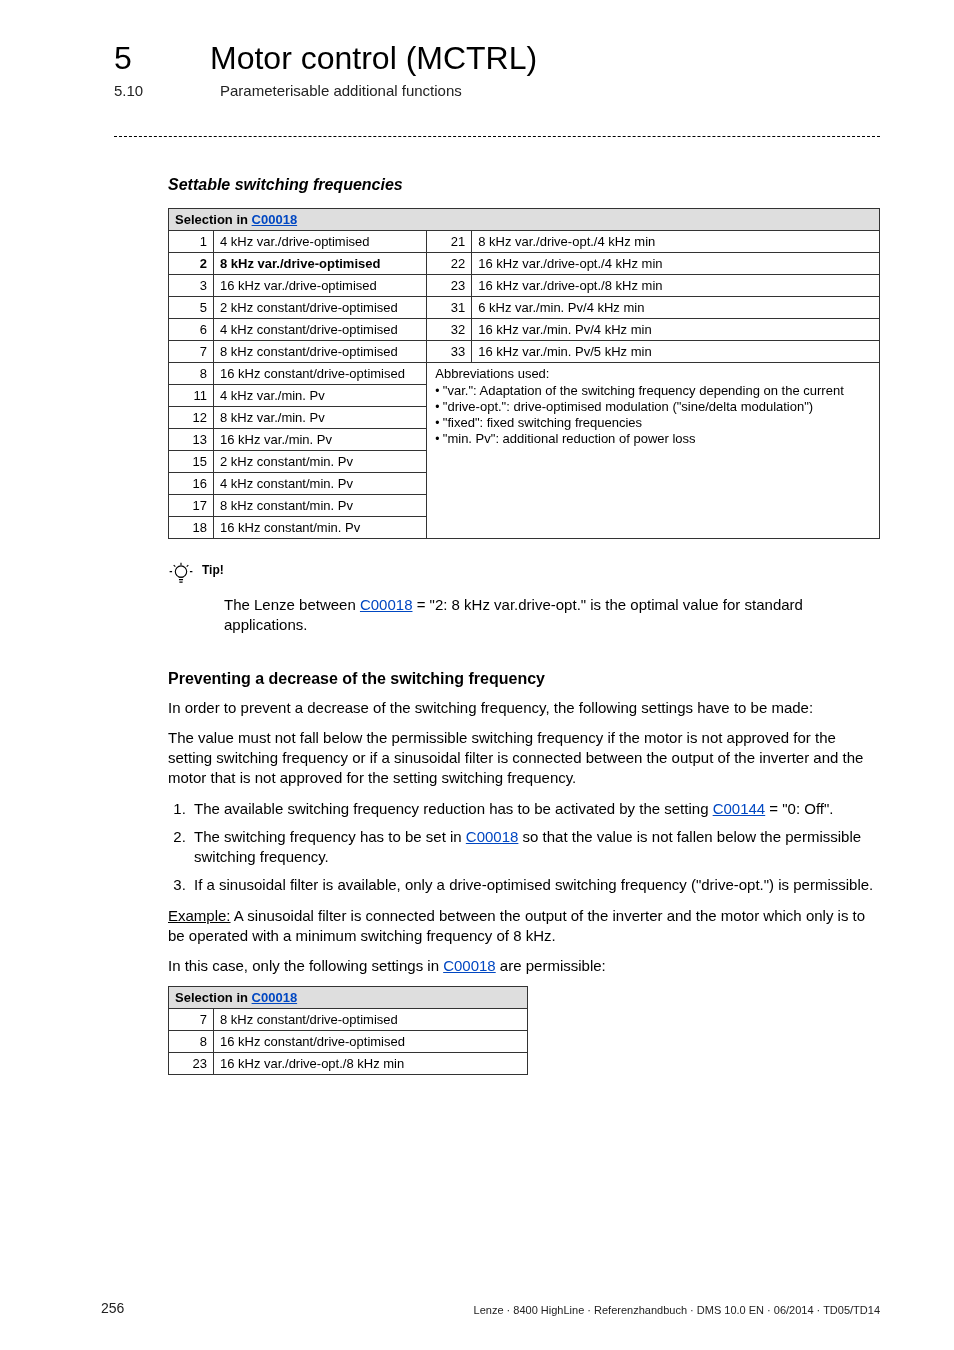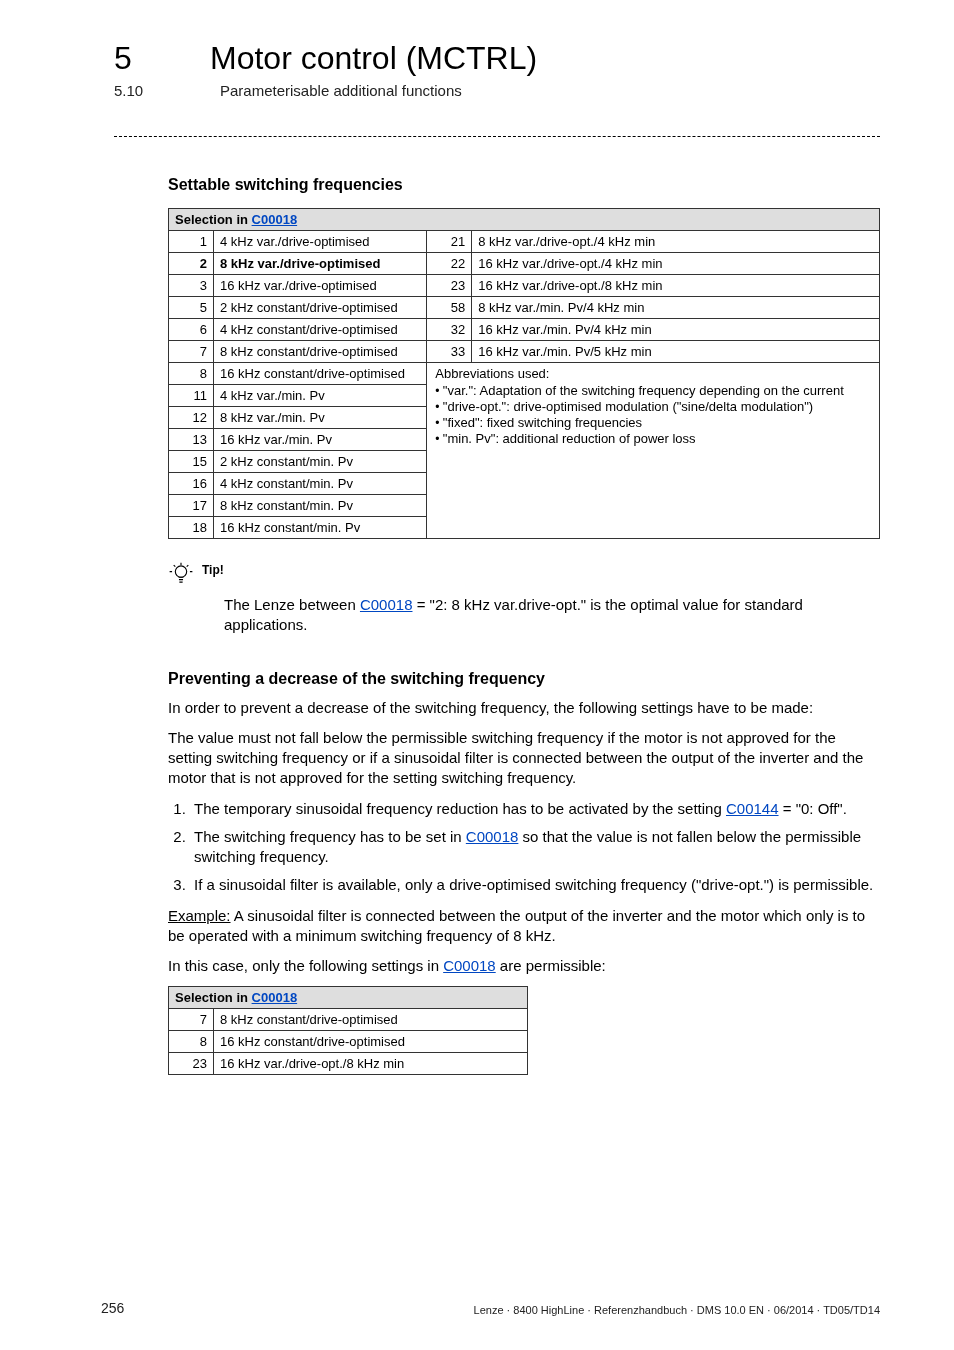--- a/index.html
+++ b/index.html
@@ -60,20 +60,21 @@
   .content {
     position: absolute;
     top: 176px;
     left: 168px;
     right: 74px;
   }
   .h-settable {
     font-weight: 700;
     font-size: 16px;
     margin: 0 0 14px 0;
+    font-style: italic;
   }
   table.sel {
     border-collapse: collapse;
     width: 100%;
     font-size: 13px;
   }
   table.sel th, table.sel td {
     border: 1px solid #333;
     padding: 3px 6px;
     vertical-align: top;
@@ -223,22 +224,22 @@
           </tr>
       <tr>
             <td class="idx">3</td>
             <td>16 kHz var./drive-optimised</td>
             <td class="idx">23</td>
             <td>16 kHz var./drive-opt./8 kHz min</td>
           </tr>
       <tr>
             <td class="idx">5</td>
             <td>2 kHz constant/drive-optimised</td>
-            <td class="idx">58</td>
-            <td>8 kHz var./min. Pv/4 kHz min</td>
+            <td class="idx">31</td>
+            <td>6 kHz var./min. Pv/4 kHz min</td>
           </tr>
       <tr>
             <td class="idx">6</td>
             <td>4 kHz constant/drive-optimised</td>
             <td class="idx">32</td>
             <td>16 kHz var./min. Pv/4 kHz min</td>
           </tr>
       <tr>
             <td class="idx">7</td>
             <td>8 kHz constant/drive-optimised</td>
@@ -301,21 +302,21 @@
     </div>
     <p class="tip-text">
       <span>The Lenze between </span><span class="link">C00018</span><span> = "2: 8 kHz var.drive-opt." is the optimal value for standard applications.</span>
     </p>
 
     <p class="h-prev">Preventing a decrease of the switching frequency</p>
     <p class="para">In order to prevent a decrease of the switching frequency, the following settings have to be made:</p>
     <p class="para">The value must not fall below the permissible switching frequency if the motor is not approved for the setting switching frequency or if a sinusoidal filter is connected between the output of the inverter and the motor that is not approved for the setting switching frequency.</p>
     <ol class="steps">
       <li>
-        <span>The temporary sinusoidal frequency reduction has to be activated by the setting </span><span class="link">C00144</span><span> = "0: Off".</span>
+        <span>The available switching frequency reduction has to be activated by the setting </span><span class="link">C00144</span><span> = "0: Off".</span>
       </li>
       <li>
         <span>The switching frequency has to be set in </span><span class="link">C00018</span><span> so that the value is not fallen below the permissible switching frequency.</span>
       </li>
       <li>If a sinusoidal filter is available, only a drive-optimised switching frequency ("drive-opt.") is permissible.</li>
     </ol>
     <p class="para">
       <span class="underline">Example:</span><span> A sinusoidal filter is connected between the output of the inverter and the motor which only is to be operated with a minimum switching frequency of 8 kHz.</span>
     </p>
     <p class="para">

